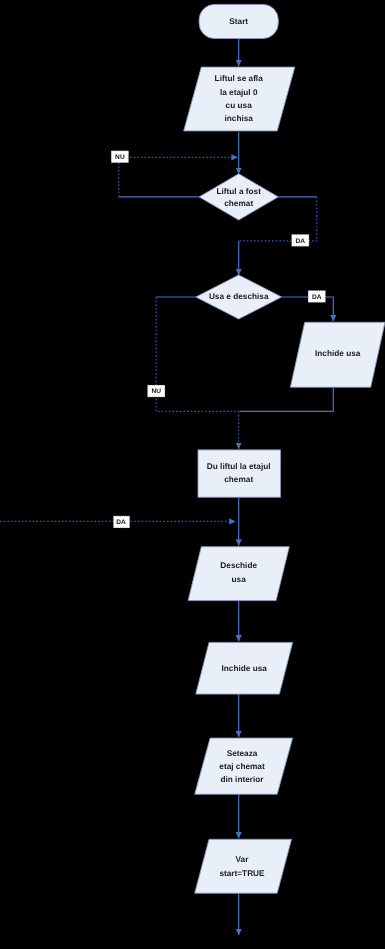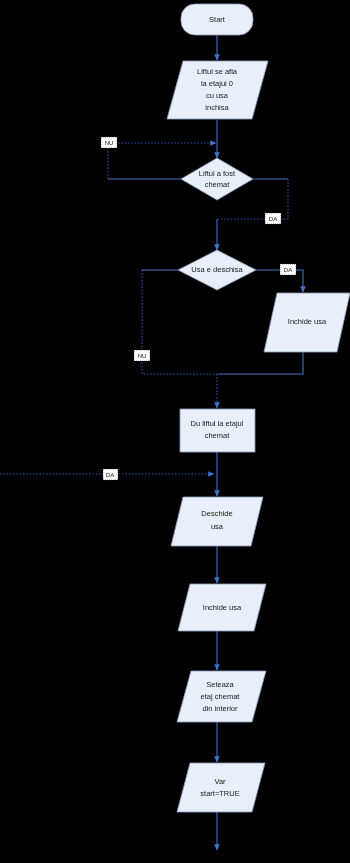--- a/index.html
+++ b/index.html
@@ -7,20 +7,21 @@
     padding: 0;
     background: #000000;
   }
   #canvas {
     position: relative;
     width: 350px;
     height: 863px;
     background: #000000;
     overflow: hidden;
     font-family: "Liberation Sans", sans-serif;
+    font-weight: bold;
   }
   svg#flow {
     position: absolute;
     left: 0;
     top: 0;
     width: 350px;
     height: 863px;
   }
   .node-text {
     font-family: "Liberation Sans", sans-serif;

